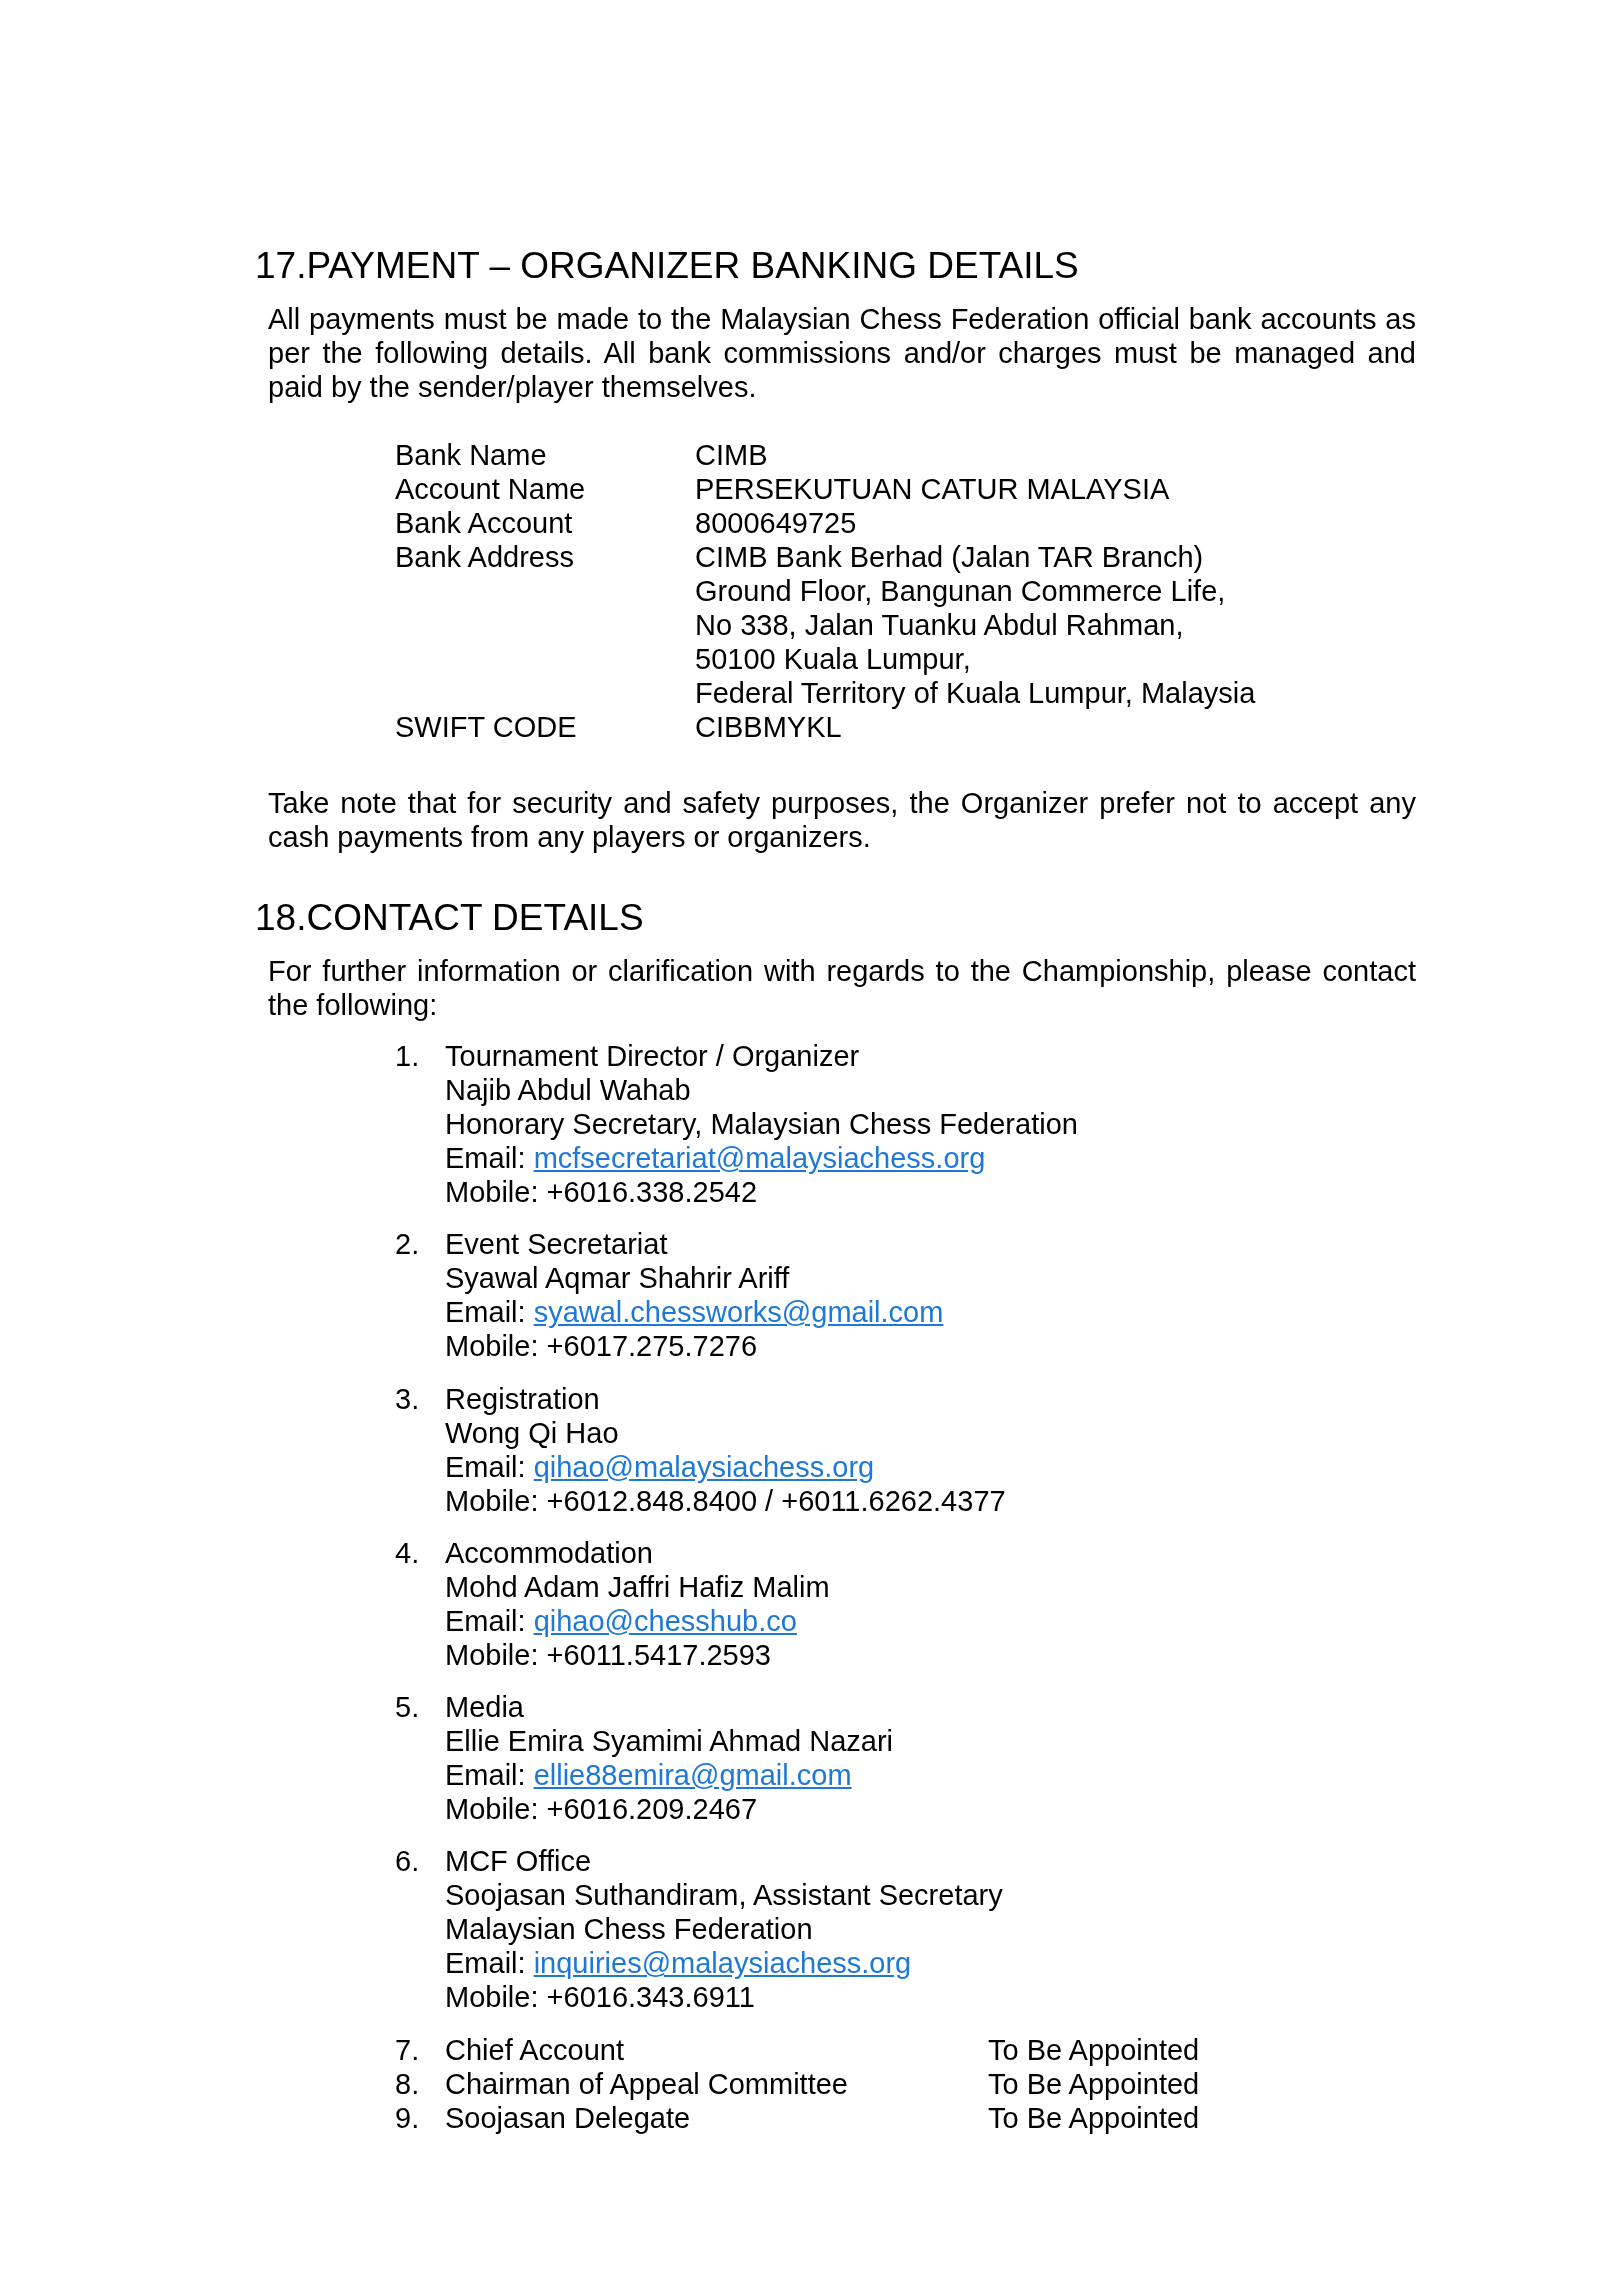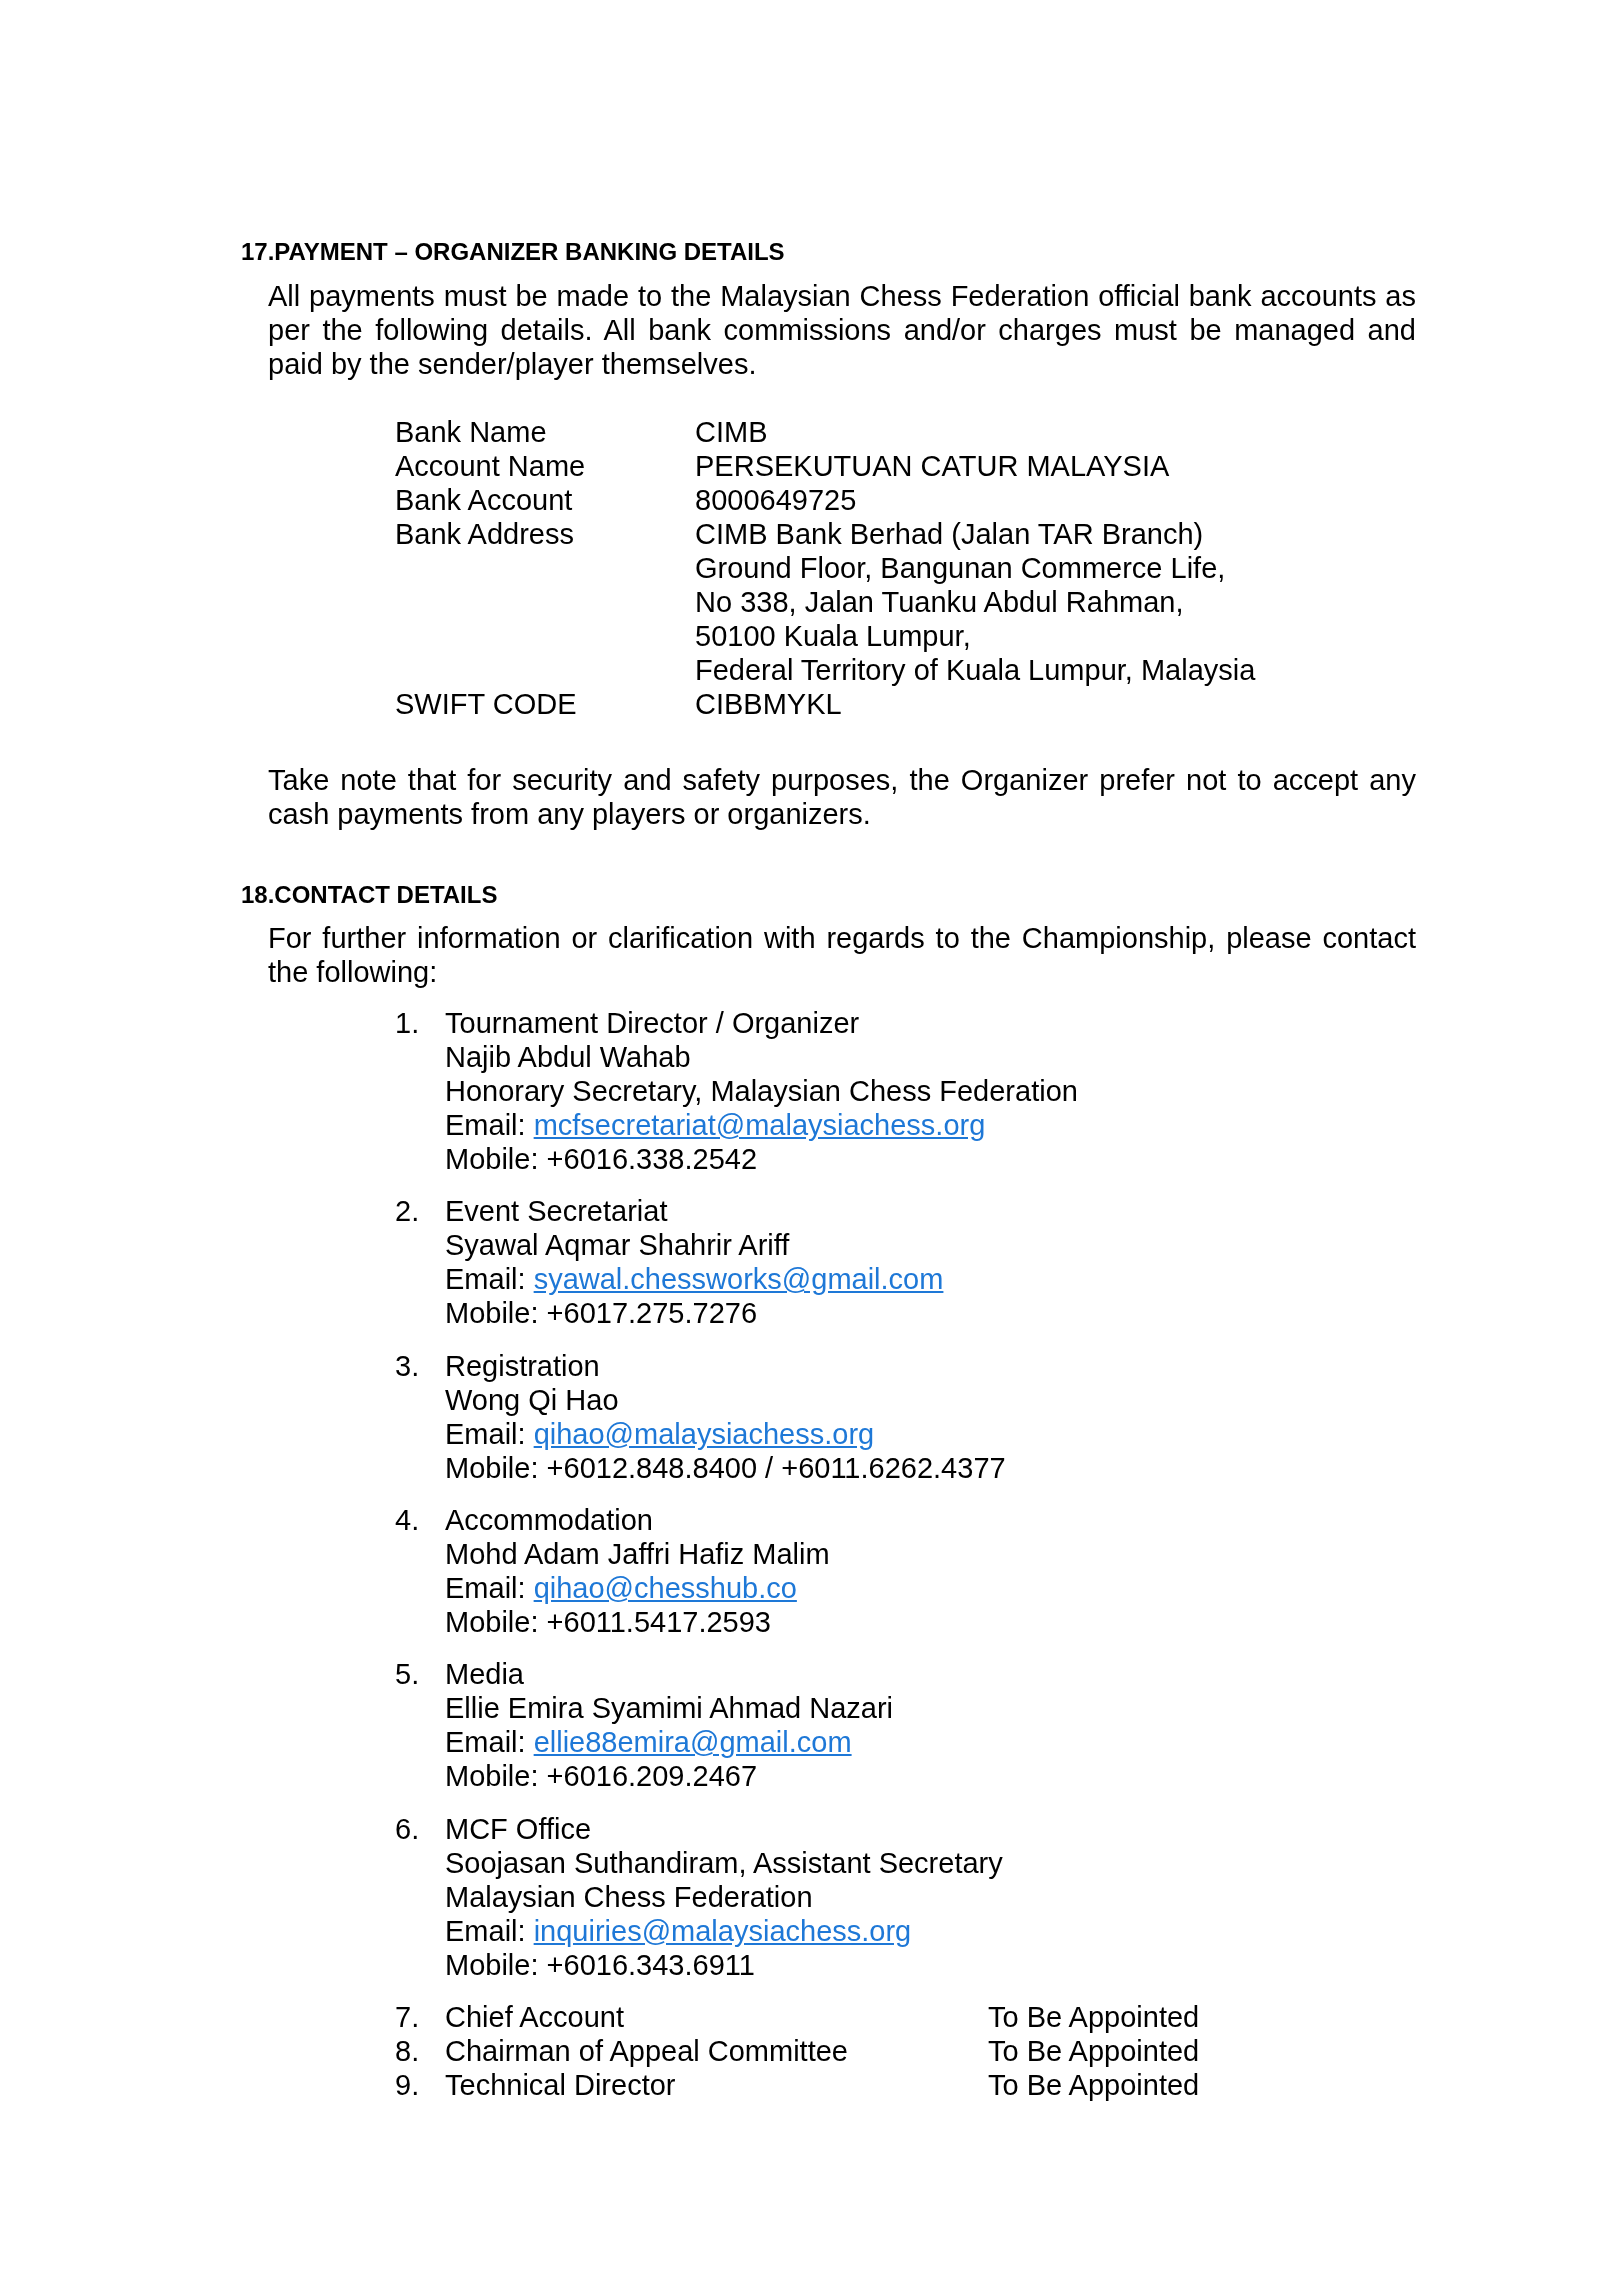--- a/index.html
+++ b/index.html
@@ -13,24 +13,24 @@
     font-family: "Liberation Sans", "DejaVu Sans", sans-serif;
   }
   .page {
     width: 100%;
     height: 100%;
     padding: 230px 207px 0 237px;
     font-size: 29px;
     line-height: 34px;
   }
   .sec-heading {
-    font-size: 24px;
+    font-size: 37px;
     line-height: 36px;
-    font-weight: bold;
-    margin: 4px;
+    font-weight: normal;
+    margin: 18px;
     white-space: nowrap;
   }
   .sec18 { margin-top: 46px; }
   .para {
     margin: 9.2px 0 0 31px;
     text-align: justify;
   }
   .note {
     margin: 42px 0 0 31px;
     text-align: justify;
@@ -182,19 +182,19 @@
       <div class="appt-role">Chief Account</div>
       <div class="appt-status">To Be Appointed</div>
     </div>
     <div class="appt-row">
       <div class="cnum">8.</div>
       <div class="appt-role">Chairman of Appeal Committee</div>
       <div class="appt-status">To Be Appointed</div>
     </div>
     <div class="appt-row">
       <div class="cnum">9.</div>
-      <div class="appt-role">Technical Director</div>
+      <div class="appt-role">Soojasan Delegate</div>
       <div class="appt-status">To Be Appointed</div>
     </div>
   </div>
 
 </div>
 
 
 </body></html>

